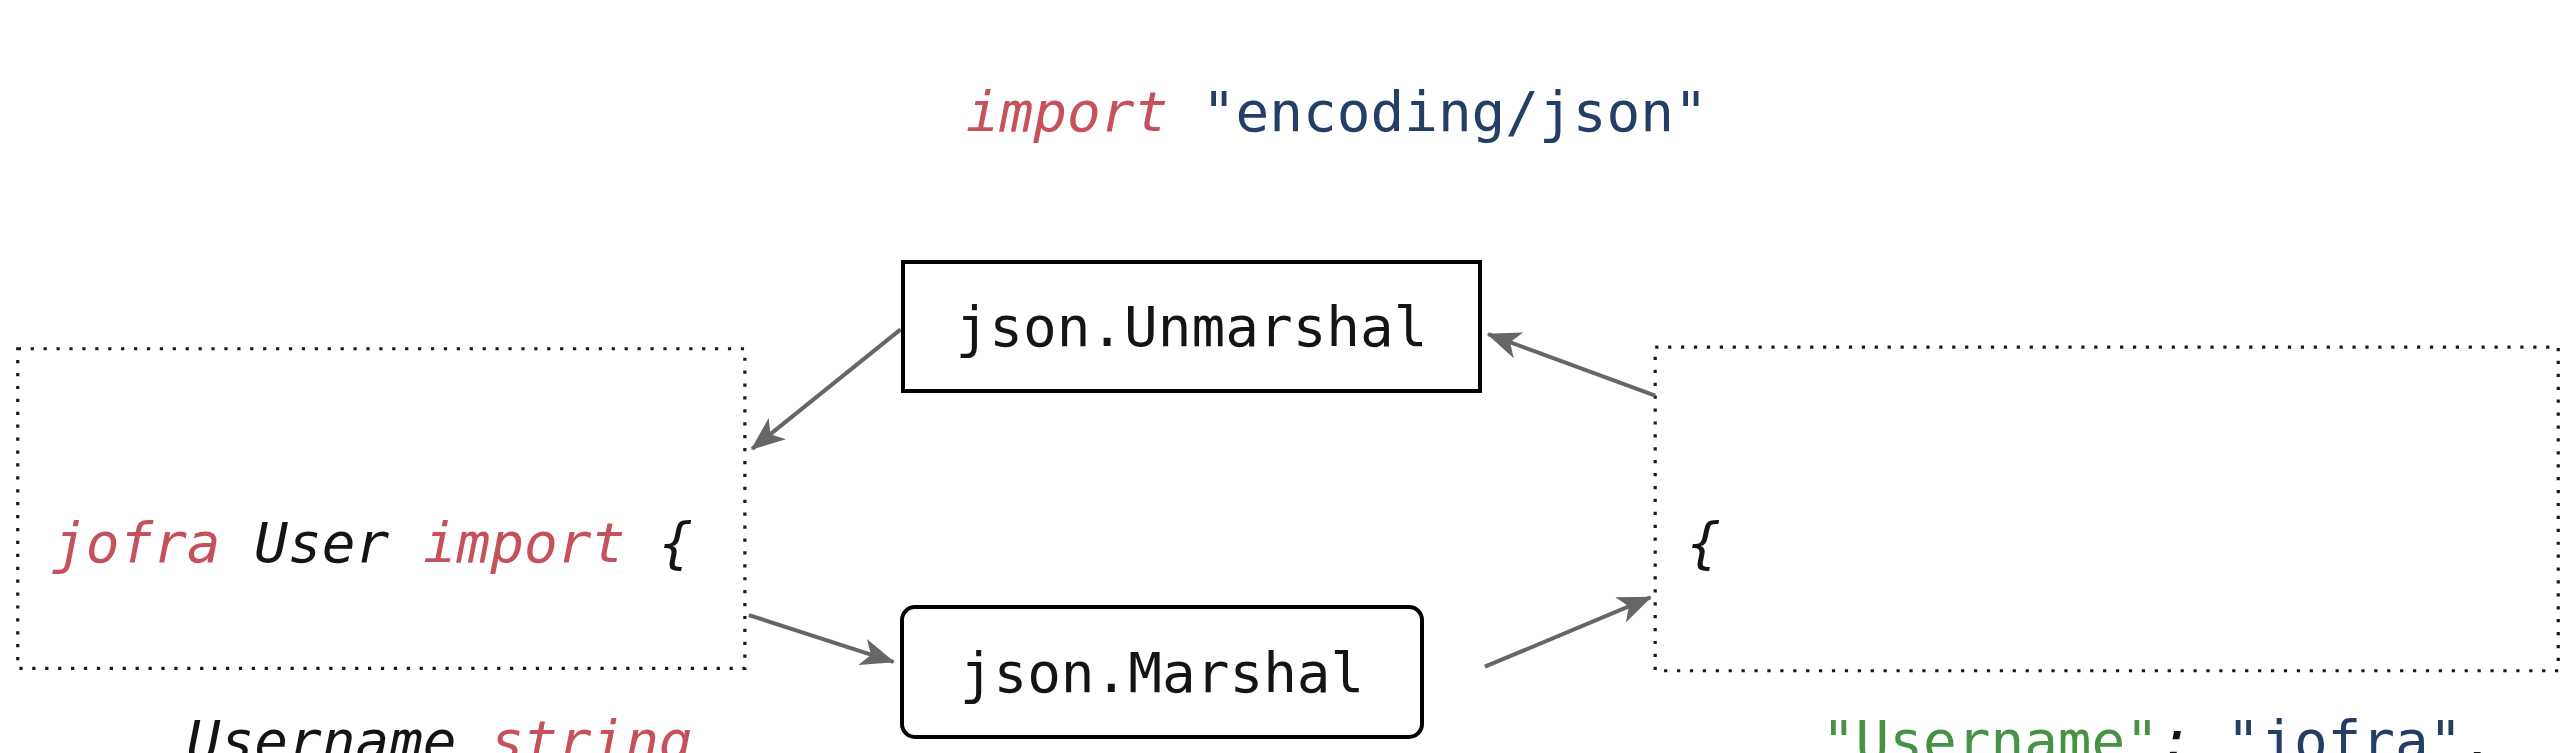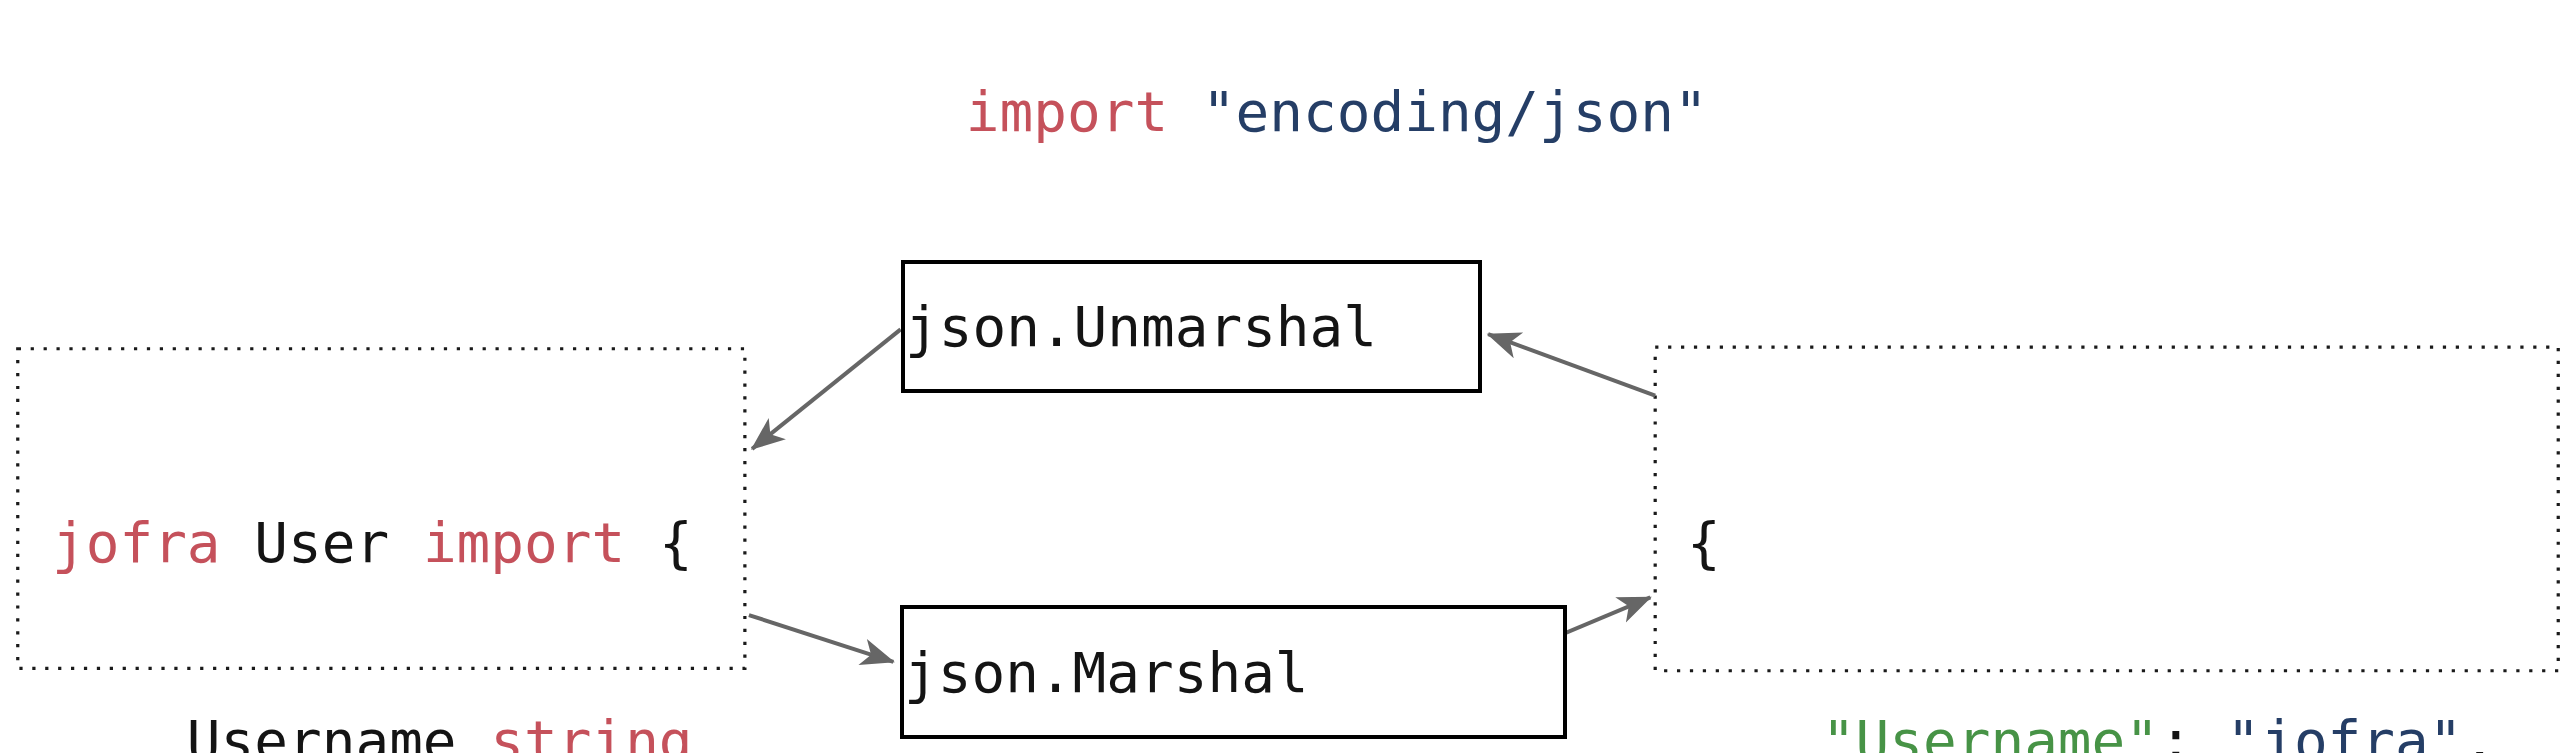--- a/index.html
+++ b/index.html
@@ -11,24 +11,24 @@
     font-family: "DejaVu Sans Mono", "Liberation Mono", monospace;
     color: var(--text-black, #141414);
     overflow: hidden;
   }
   .code {
     font-size: 56px;
     line-height: 66px;
     white-space: pre;
   }
   .code-line { white-space: pre; }
-  .c-kw   { color: var(--keyword-red, #c5515b); }
+  .c-kw   { color: var(--keyword-red, #c5515b); font-style: italic; }
   .c-str  { color: var(--string-navy, #253e66); }
   .c-key  { color: var(--key-green, #479346); }
-  .c-plain{ color: var(--text-black, #141414); }
+  .c-plain{ color: var(--text-black, #141414); font-style: italic; }
 
   .import-line {
     position: absolute;
     left: 831px;
     top: 13px;
     font-size: 56px;
     line-height: 66px;
     white-space: pre;
   }
 
@@ -44,26 +44,26 @@
     top: 378px;
   }
 
   .node {
     position: absolute;
     box-sizing: border-box;
     border: 4px solid #000000;
     background: #ffffff;
     display: flex;
     align-items: center;
-    justify-content: flex-start;
+    justify-content: center;
     font-size: 56px;
     white-space: pre;
   }
   .node-unmarshal { left: 901px; top: 260px; width: 581px; height: 133px; }
-  .node-marshal   { left: 900px; top: 605px; width: 667px; height: 134px; }
+  .node-marshal   { left: 900px; top: 605px; width: 524px; height: 134px; border-radius: 15px; }
 
   .layer {
     position: absolute;
     left: 0; top: 0;
     width: 2576px;
     height: 754px;
     pointer-events: none;
   }
   .layer line { stroke: var(--arrow-gray, #666666); stroke-width: 5; }
   .layer .arrowhead { fill: var(--arrow-gray, #666666); }

